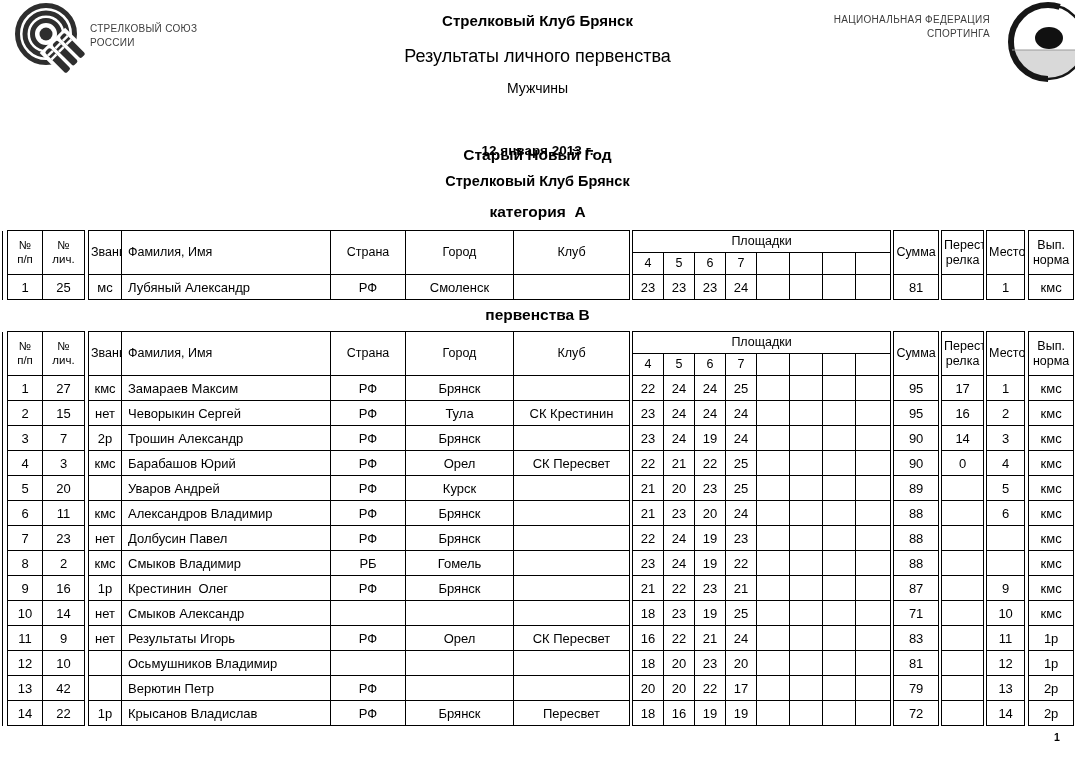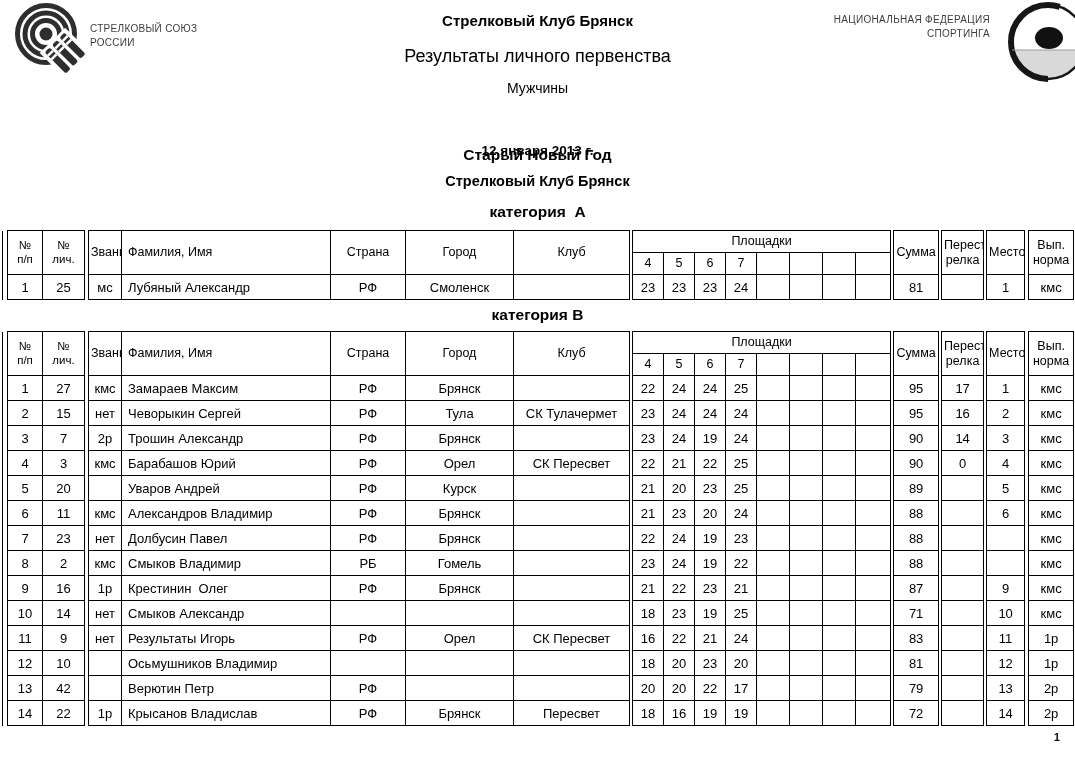--- a/index.html
+++ b/index.html
@@ -83,21 +83,21 @@
 СПОРТИНГА</div>
 
 <div class="abs ctr t-club">Стрелковый Клуб Брянск</div>
 <div class="abs ctr t-doc">Результаты личного первенства</div>
 <div class="abs ctr t-gender">Мужчины</div>
 <div class="abs ctr t-event">Старый Новый Год</div>
 <div class="abs ctr t-date">12 января 2013 г.</div>
 <div class="abs ctr t-venue">Стрелковый Клуб Брянск</div>
 
 <div class="abs ctr t-cat-a">категория  А</div>
-<div class="abs ctr t-cat-b">категория В</div>
+<div class="abs ctr t-cat-b">первенства В</div>
 
 <table class="res abs tbl-a">
   <colgroup>
     <col style="width:5px">
       <col style="width:35px">
       <col style="width:42px">
       <col style="width:4px">
     <col style="width:33px">
       <col style="width:209px">
       <col style="width:75px">
@@ -290,21 +290,21 @@
 
       <tr>
         <td class="sp sp0"></td>
         <td>2</td>
         <td>15</td>
         <td class="sp"></td>
         <td>нет</td>
         <td class="l">Чеворыкин Сергей</td>
         <td>РФ</td>
         <td>Тула</td>
-        <td>СК Тулачермет</td>
+        <td>СК Крестинин</td>
         <td class="sp"></td>
         <td>23</td>
         <td>24</td>
         <td>24</td>
         <td>24</td>
         <td></td>
         <td></td>
         <td></td>
         <td></td>
         <td class="sp"></td>

